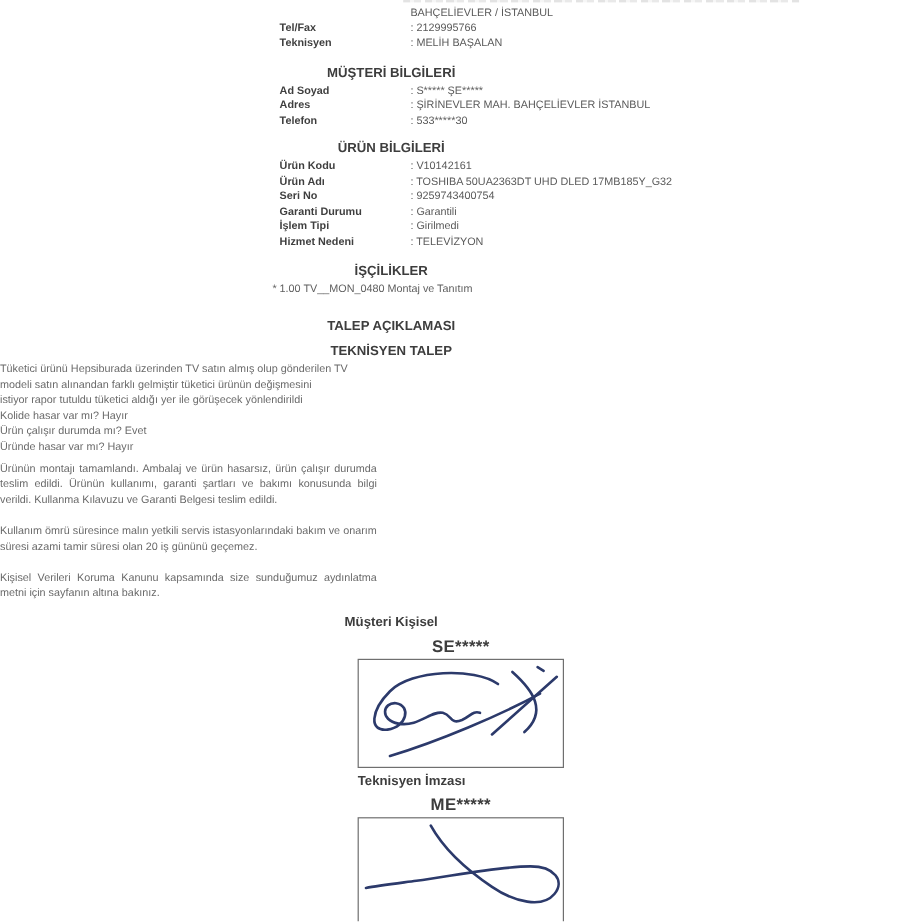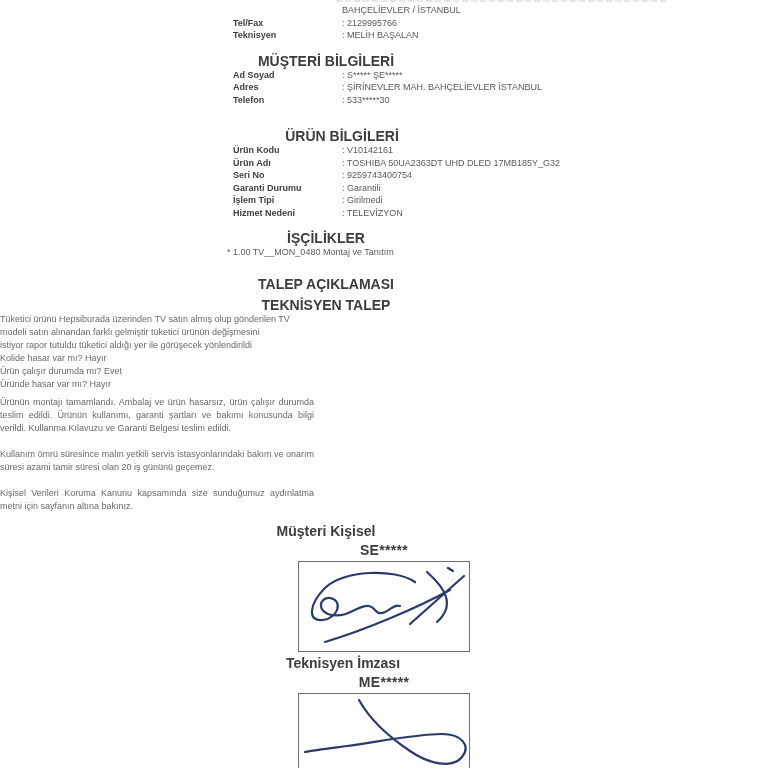--- a/index.html
+++ b/index.html
@@ -16,26 +16,26 @@
   .top-remnant {
     position:absolute; top:0; left:336px; width:330px; height:2px;
     background:repeating-linear-gradient(90deg,#e3e3e3 0 6px, #f6f6f6 6px 9px, #e9e9e9 9px 15px, #ffffff 15px 18px);
   }
   .kv-table { margin-left:233px; }
   .kv-row { display:flex; line-height:12.5px; }
   .kv-label { width:97px; font-weight:700; color:#3f3f3f; flex:none; }
   .kv-value { color:#5a5a5a; white-space:nowrap;padding-left:12px; }
   .sec-title {
     width:652px; text-align:center; font-weight:700;
-    color:#3d3d3d; font-size:14px; line-height:12px;
+    color:#3d3d3d; font-size:11px; line-height:12px;
   }
   .mt-header { margin-top:4px; }
   .mt-musteri { margin-top:13px; }
   .mt-rows { margin-top:2px; }
-  .mt-urun { margin-top:24px;padding-left:16px; }
+  .mt-urun { margin-top:12px; }
   .mt-iscilik { margin-top:13px; }
   .labor-line { margin-left:227px; margin-top:2px; line-height:13px; color:#5f5f5f; }
   .mt-talep { margin-top:19px; }
   .mt-teknot { margin-top:9px; }
   .note-block { width:314px; margin-top:2px; color:#6a6a6a; }
   .note-line { line-height:13px; text-align:left; }
   .note-para { line-height:13px; text-align:justify; margin:0; }
   .note-para + .note-para { margin-top:13px; }
   .p-first { margin-top:5px; }
   .p-gap { margin-top:13px; }

